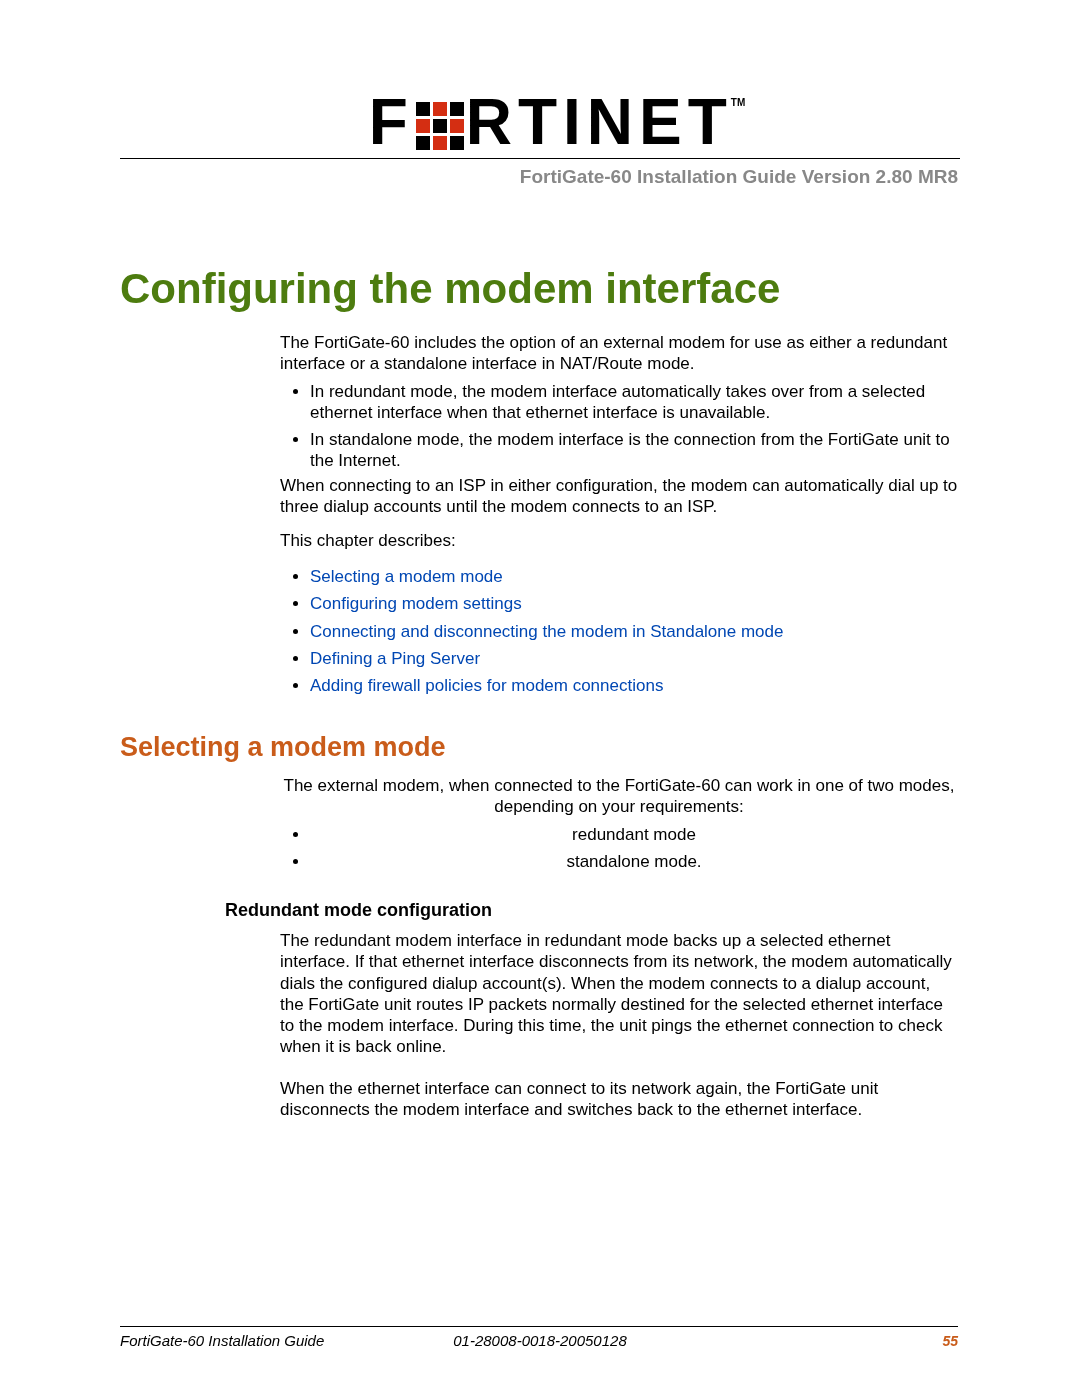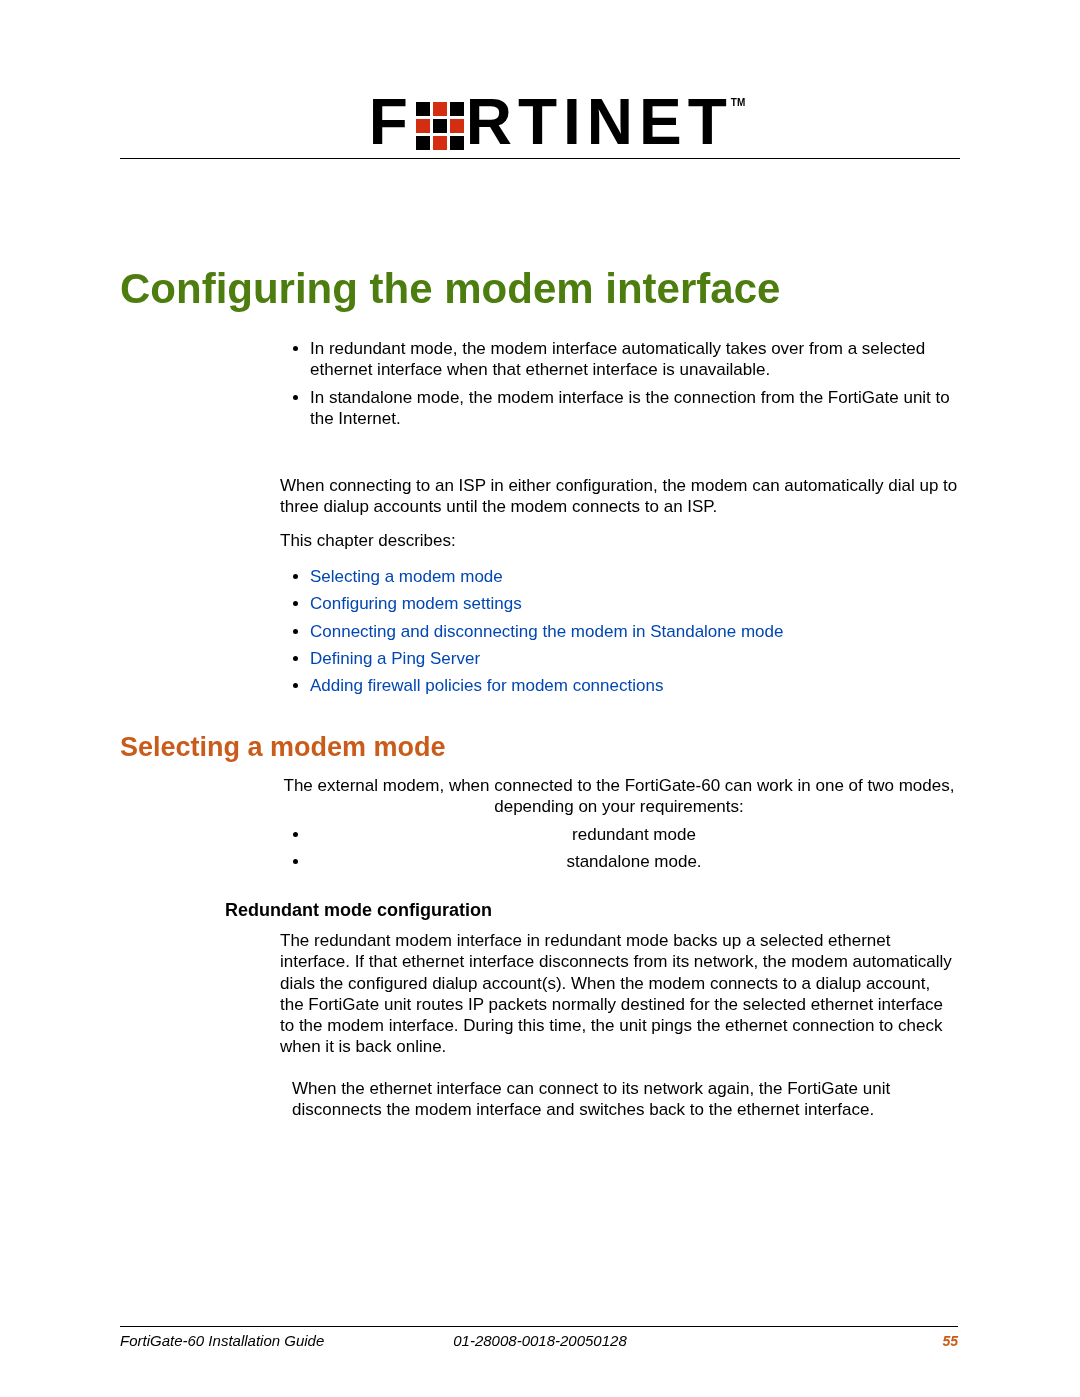--- a/index.html
+++ b/index.html
@@ -125,21 +125,21 @@
   .body4 { top: 775px; text-align: center; }
   .subsection-head {
     position: absolute;
     left: 225px;
     top: 900px;
     font-weight: bold;
     font-size: 18px;
     color: #000;
   }
   .body5 { top: 930px; }
-  .body6 { top: 1078px; margin-left: 12px; }
+  .body6 { top: 1078px; }
 
   .footer-line {
     position: absolute;
     left: 120px;
     right: 122px;
     bottom: 70px;
     border-top: 1px solid #000;
   }
   .footer-left {
     position: absolute;
@@ -176,24 +176,26 @@
     <span class="logo-text">
       <span>F</span><span class="logo-square">
         <span class="sq1"></span><span class="sq2"></span><span class="sq3"></span>
         <span class="sq4"></span><span class="sq5"></span><span class="sq6"></span>
         <span class="sq7"></span><span class="sq8"></span><span class="sq9"></span>
       </span><span>RTINET</span><span class="tm">TM</span>
     </span>
   </div>
 
   <div class="header-line"></div>
+  <div class="subtitle">FortiGate-60 Installation Guide Version 2.80 MR8</div>
 
   <div class="chapter-title">Configuring the modem interface</div>
 
   <div class="body-col body1">
+    <div>The FortiGate-60 includes the option of an external modem for use as either a redundant interface or a standalone interface in NAT/Route mode.</div>
     <ul class="bullets">
       <li>In redundant mode, the modem interface automatically takes over from a selected ethernet interface when that ethernet interface is unavailable.</li>
       <li>In standalone mode, the modem interface is the connection from the FortiGate unit to the Internet.</li>
     </ul>
   </div>
 
   <div class="body-col body2">When connecting to an ISP in either configuration, the modem can automatically dial up to three dialup accounts until the modem connects to an ISP.</div>
 
   <div class="body-col body3">This chapter describes:</div>
 

